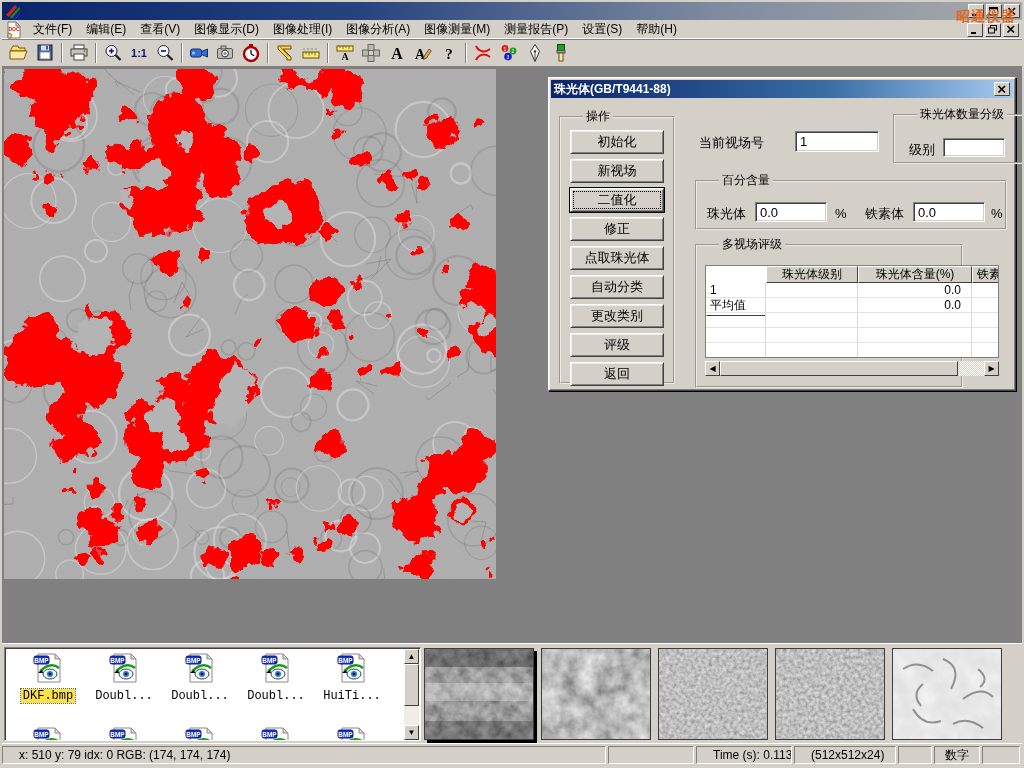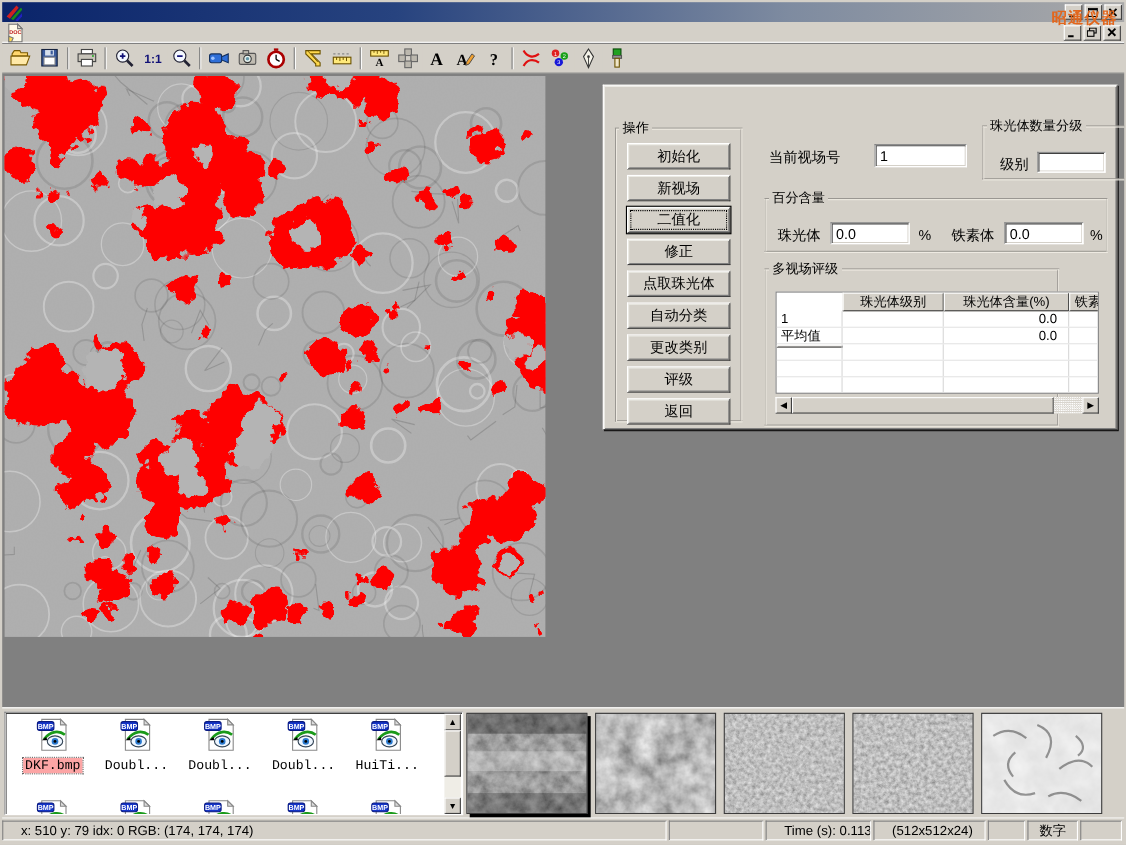--- a/index.html
+++ b/index.html
@@ -44,21 +44,21 @@
   .dialog { position:absolute; left:546px; top:10px; width:468px; height:314px; background:#d4d0c8;
     border:1px solid; border-color:#fff #404040 #404040 #fff;
     box-shadow:inset 1px 1px 0 #ecebe5, inset -1px -1px 0 #808080, 1px 1px 0 #000; }
   .dlg-title { height:18px; margin:2px; display:flex; align-items:center; padding:0 3px;
     background:linear-gradient(90deg,#0a246a,#3a6ea5 60%,#a6caf0); color:#fff; font-weight:bold; }
   .dlg-close { margin-left:auto; width:16px; height:14px; background:#d4d0c8; border:1px solid;
     border-color:#fff #404040 #404040 #fff; display:flex; align-items:center; justify-content:center; }
   .dlg-body { position:absolute; left:0; top:20px; right:0; bottom:0; }
 
   fieldset.group { position:absolute; border:2px groove #eeeae2; }
-  fieldset.group legend { font-size:12px; padding:0 3px; margin-left:2px; }
+  fieldset.group legend { font-size:12px; padding:0 3px; margin-left:22px; }
 
   .g-ops { left:10px; top:10px; width:116px; height:276px; }
   .op-btn { display:block; width:94px; height:24px; margin:5px auto 0; background:#d4d0c8;
     font-size:13px; font-family:inherit; border:1px solid; border-color:#fff #404040 #404040 #fff;
     box-shadow:inset 1px 1px 0 #ecebe5, inset -1px -1px 0 #808080; position:relative; }
   .op-btn.default { outline:1px solid #000; }
   .op-btn.default::after { content:""; position:absolute; left:2px; top:2px; right:2px; bottom:2px;
     border:1px dotted #000; }
 
   .dlabel { position:absolute; font-size:13px; white-space:nowrap; }
@@ -91,21 +91,21 @@
   
   .bottom-panel { height:100px; flex:0 0 100px; background:#d4d0c8; position:relative;
     border-top:1px solid #fff; }
   .filelist { position:absolute; left:2px; top:3px; width:417px; height:94px; background:#fff;
     border:1px solid #808080; border-right-color:#fff; border-bottom-color:#fff;
     box-shadow:inset 1px 1px 0 #404040; overflow:hidden; }
   .fitem { position:absolute; width:74px; text-align:center; }
   .fitem .ficon { display:inline-block; width:32px; height:32px; }
   .flabel { display:block; margin:2px auto 0; font-family:"Liberation Mono", monospace; font-size:12px;
     white-space:nowrap; width:max-content; padding:0 2px; }
-  .flabel.selected { background:#fca5a5; outline:1px dotted #666; }
+  .flabel.selected { background:#fde047; outline:1px dotted #666; }
   .vsb { position:absolute; right:1px; top:1px; width:15px; height:91px; background:#efede6; }
   .vsb .sbtn { position:absolute; left:0; width:15px; }
   .vsb .up { top:0; } .vsb .down { bottom:0; }
   .vsb .vthumb { position:absolute; left:0; top:15px; width:15px; height:42px; background:#d4d0c8;
     border:1px solid; border-color:#fff #404040 #404040 #fff; }
 
   .thumb { position:absolute; top:4px; width:110px; height:92px; border:1px solid #3c3c3c; background:#999; }
   .thumb.current { box-shadow:3px 3px 0 0 #000; }
 
   
@@ -148,20 +148,32 @@
     </span>
   </div>
 
   <div class="menubar">
     <span class="docicon"><svg width="17" height="18" viewBox="0 0 17 18" xmlns="http://www.w3.org/2000/svg">
           <path d="M3 1h8l4 4v12H3z" fill="#fffbea" stroke="#777"></path>
           <path d="M11 1l4 4h-4z" fill="#e8e4d0" stroke="#777"></path>
           <text x="9" y="10" font-size="5" font-weight="bold" fill="#c02020" text-anchor="middle" font-family="Liberation Sans,sans-serif">DOC</text>
           <path d="M3 12l4 1.5L5.5 17H3z" fill="#ffd94d" stroke="#777"></path>
         </svg></span>
+    <span id="menu-items" style="display:flex">
+        <span class="menu-item">文件(F)</span>
+        <span class="menu-item">编辑(E)</span>
+        <span class="menu-item">查看(V)</span>
+        <span class="menu-item">图像显示(D)</span>
+        <span class="menu-item">图像处理(I)</span>
+        <span class="menu-item">图像分析(A)</span>
+        <span class="menu-item">图像测量(M)</span>
+        <span class="menu-item">测量报告(P)</span>
+        <span class="menu-item">设置(S)</span>
+        <span class="menu-item">帮助(H)</span>
+      </span>
     <span class="winbtns" style="margin-left:auto">
       <span class="wbtn">
           <svg width="10" height="9" viewBox="0 0 10 9" xmlns="http://www.w3.org/2000/svg">
             <path d="M1 8h5" stroke="#000" stroke-width="2"></path>
           </svg>
         </span>
       <span class="wbtn">
           <svg width="10" height="9" viewBox="0 0 10 9" xmlns="http://www.w3.org/2000/svg">
             <rect x="2.5" y="0.5" width="6" height="4.5" fill="none" stroke="#000"></rect>
             <rect x="0.5" y="3" width="6" height="5" fill="#d4d0c8" stroke="#000"></rect>
@@ -712,20 +724,28 @@
             <circle cx="305.6" cy="-3.2" r="13.6"></circle>
             <circle cx="458.7" cy="444.6" r="7.6"></circle>
             <circle cx="225.3" cy="340.2" r="17.6"></circle>
             <circle cx="170.4" cy="367.6" r="11.9"></circle>
             <circle cx="485.2" cy="254.9" r="9.9"></circle>
             <circle cx="122.6" cy="131.2" r="7.1"></circle>
           </g>
         </svg></div>
 
     <div class="dialog">
+      <div class="dlg-title">
+        <span>珠光体(GB/T9441-88)</span>
+        <span class="dlg-close">
+            <svg width="10" height="9" viewBox="0 0 10 9" xmlns="http://www.w3.org/2000/svg">
+              <path d="M1.5 1l6.5 6.5M8 1L1.5 7.5" stroke="#000" stroke-width="1.7"></path>
+            </svg>
+          </span>
+      </div>
       <div class="dlg-body">
         <fieldset class="group g-ops">
           <legend>操作</legend>
           <div id="op-buttons">
               <button class="op-btn">初始化</button>
               <button class="op-btn">新视场</button>
               <button class="op-btn default">二值化</button>
               <button class="op-btn">修正</button>
               <button class="op-btn">点取珠光体</button>
               <button class="op-btn">自动分类</button>

